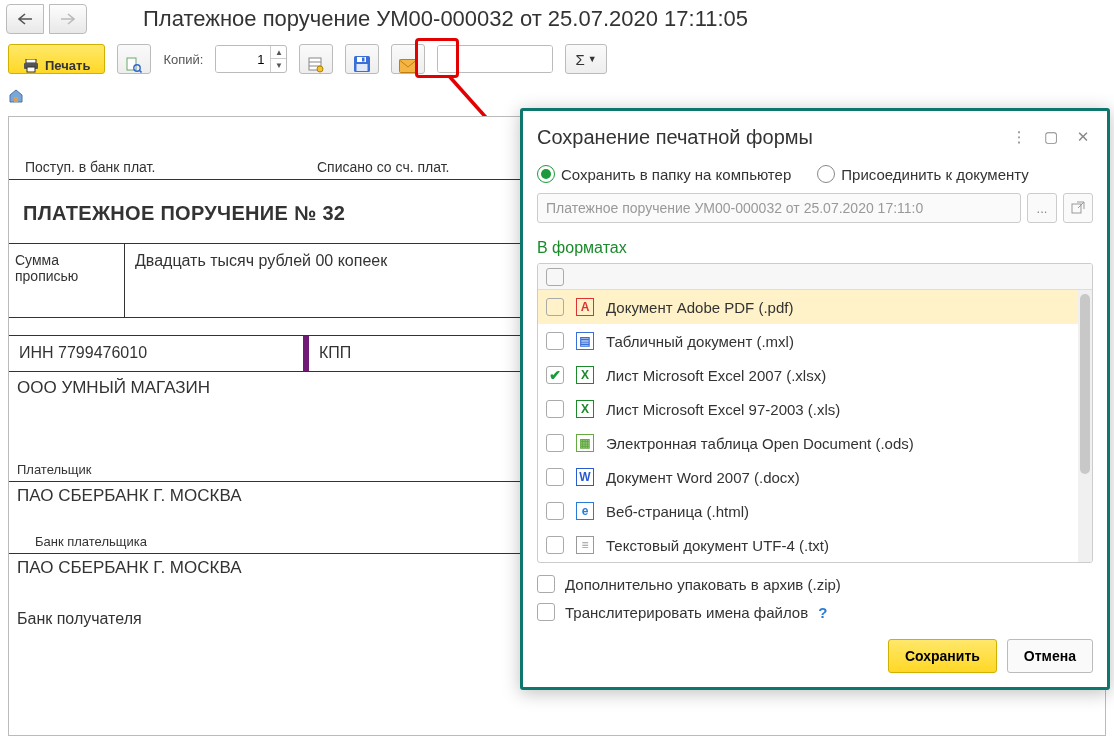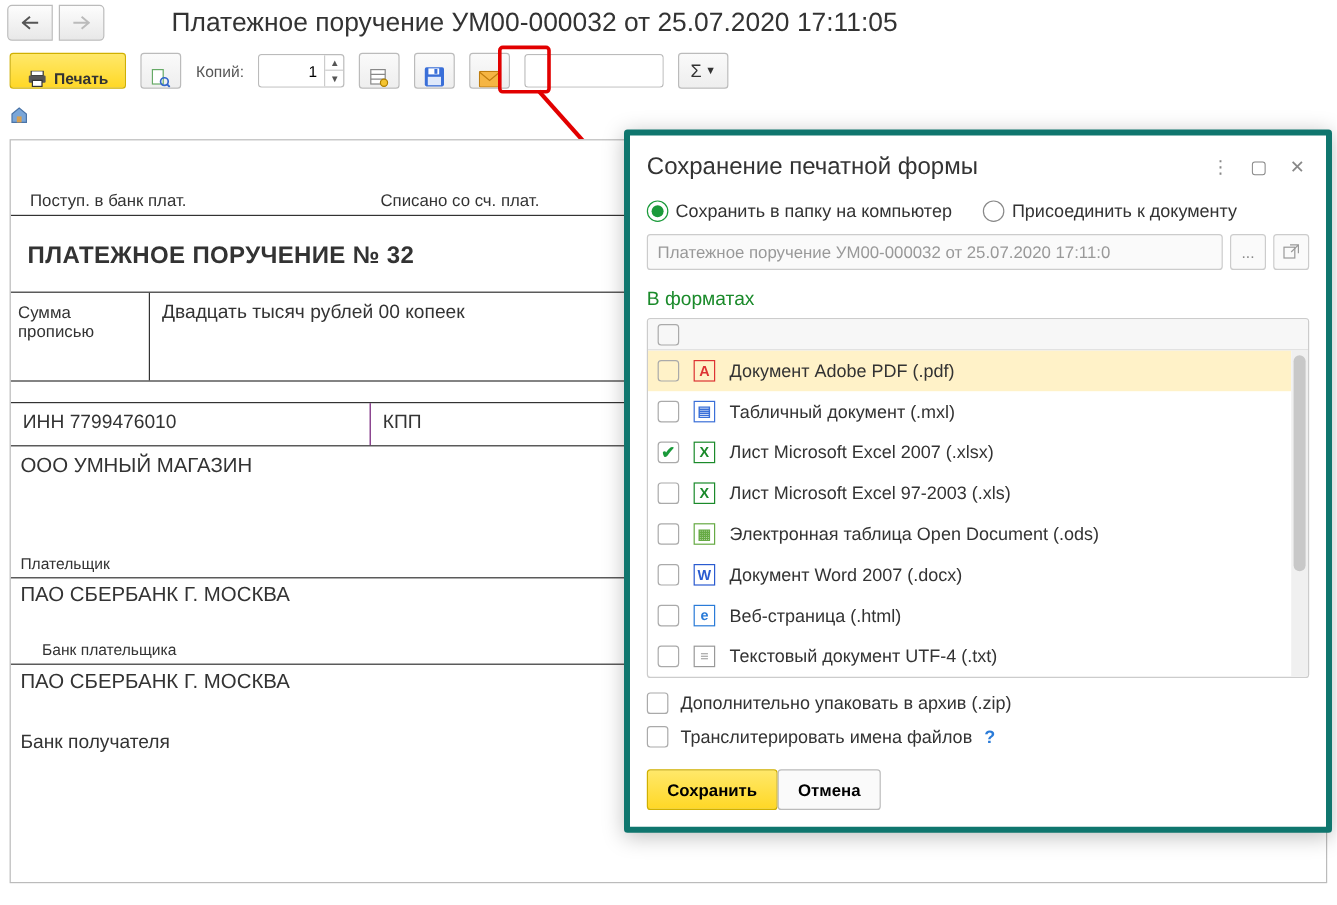--- a/index.html
+++ b/index.html
@@ -134,36 +134,36 @@
     font-size:20px;
     font-weight:bold;
     border-bottom:1px solid #333;
     letter-spacing:.3px;
   }
   .amount-row{display:flex;height:74px;border-bottom:1px solid #333;}
   .amount-row .lbl{width:116px;border-right:1px solid #333;padding:8px 6px;font-size:14px;}
   .amount-row .val{flex:1;padding:8px 10px;font-size:16px;}
   .blank-row{height:18px;border-bottom:1px solid #333;}
   .inn-row{display:flex;height:36px;border-bottom:1px solid #333;}
-  .inn-row .a{width:300px;border-right:1px solid #701a75;padding:8px 10px;font-size:16px;}
+  .inn-row .a{width:300px;border-right:6px solid #701a75;padding:8px 10px;font-size:16px;}
   .inn-row .b{flex:1;padding:8px 10px;font-size:16px;}
   .org-row{height:110px;border-bottom:1px solid #333;padding:6px 10px 2px 8px;font-size:17px;position:relative;}
   .org-row .small{position:absolute;bottom:4px;left:8px;font-size:13px;}
   .bank-row{height:72px;border-bottom:1px solid #333;padding:4px 10px 2px 8px;font-size:17px;position:relative;}
   .bank-row .small{position:absolute;bottom:4px;left:26px;font-size:13px;margin-top:16px;}
   .bank-row2{height:78px;padding:4px 10px 2px 8px;font-size:17px;position:relative;}
   .bank-row2 .small{position:absolute;bottom:4px;left:8px;font-size:16px;}
 
   
   .dialog{
     position:absolute;
     top:108px; right:4px;
     width:590px;
     background:#fff;
-    border:5px solid #0f766e;
+    border:3px solid #0f766e;
     box-shadow: 0 3px 18px rgba(0,0,0,.25);
     border-radius:3px;
     display:flex;flex-direction:column;
   }
   .dlg-head{
     display:flex;align-items:center;
     padding:14px 12px 12px 14px;
     gap:8px;
   }
   .dlg-title{flex:1;font-size:20px;color:#333;}
@@ -192,21 +192,21 @@
   .fmt-row.selected{background:#fff2c8;}
   .chk{width:18px;height:18px;border:1px solid #aaa;border-radius:3px;display:flex;align-items:center;justify-content:center;flex-shrink:0;}
   .chk.on::after{content:"✔";color:#1a9a3a;font-size:14px;font-weight:bold;}
   .fmt-icon{width:18px;height:18px;display:flex;align-items:center;justify-content:center;font-size:12px;font-weight:bold;border:1px solid;flex-shrink:0;}
   .fmt-label{font-size:15px;}
   .scrollbar{position:absolute;right:0;top:26px;bottom:0;width:14px;background:#f0f0f0;}
   .scroll-thumb{position:absolute;left:2px;right:2px;top:4px;height:180px;background:#c8c8c8;border-radius:5px;}
   .opts{padding:12px 14px 4px 14px;display:flex;flex-direction:column;gap:10px;}
   .opt-row{display:flex;align-items:center;gap:10px;font-size:15px;text-align:right;}
   .help{color:#2a7bd8;font-weight:bold;}
-  .dlg-buttons{display:flex;justify-content:flex-start;padding:14px;}
+  .dlg-buttons{display:flex;justify-content:flex-end;gap:10px;padding:14px;}
   .dbtn{height:34px;padding:0 16px;border-radius:3px;border:1px solid #bbb;font-size:14px;font-weight:bold;display:flex;align-items:center;}
   .dbtn.primary{background:linear-gradient(#ffe86a,#ffd826);border-color:#d0b000;}
   .dbtn.secondary{background:#fafafa;}
 
   .printer-glyph{width:16px;height:14px;}
 </style>
 </head>
 <body>
 
 <div class="topbar">

